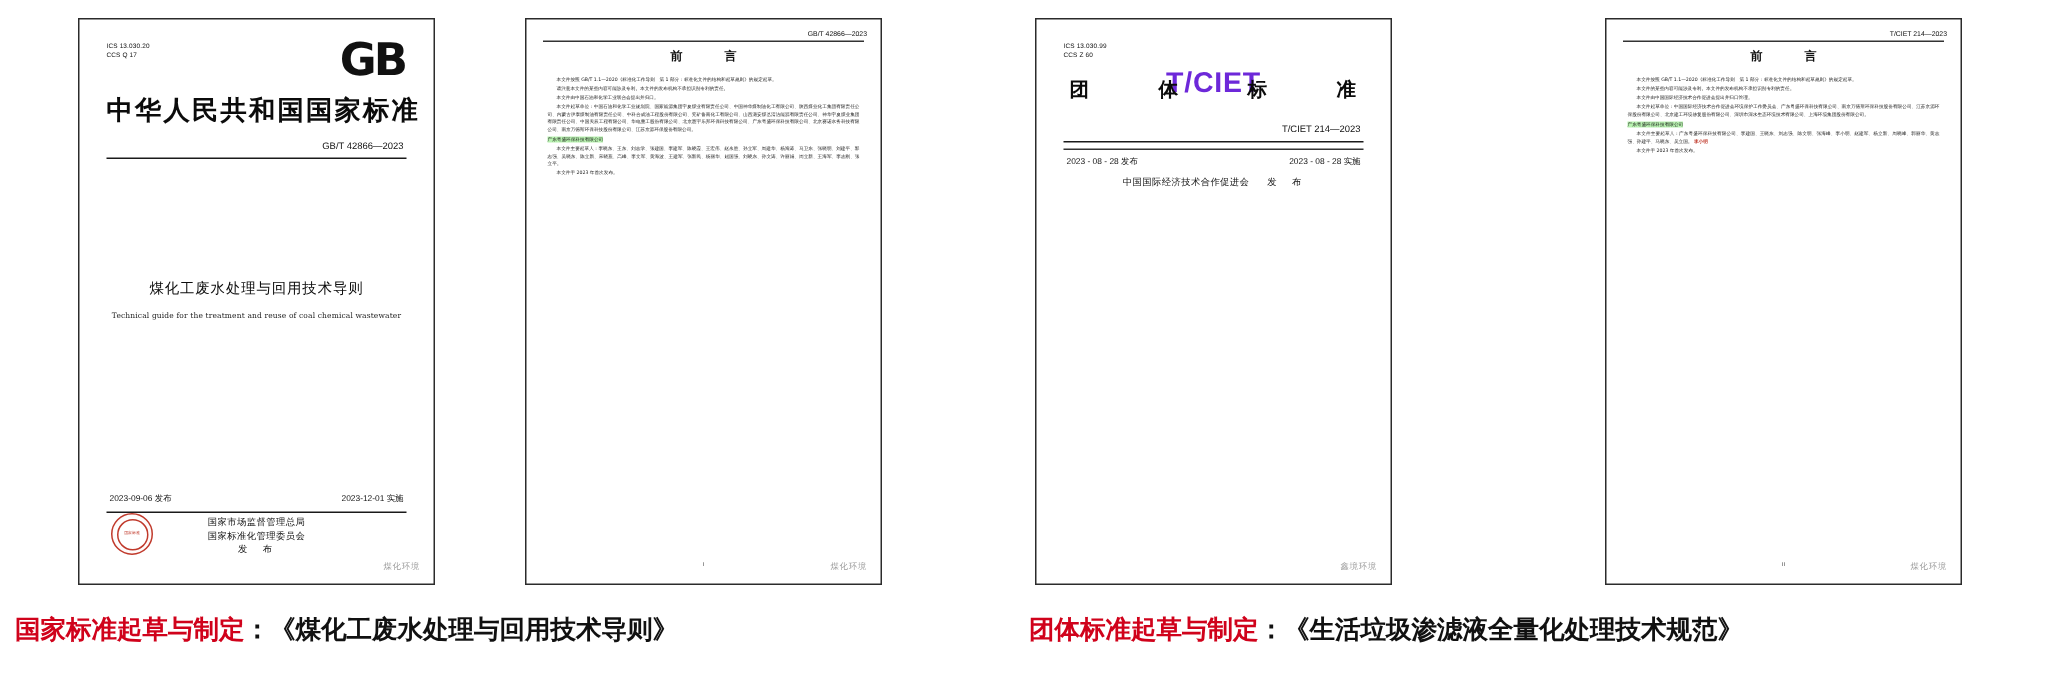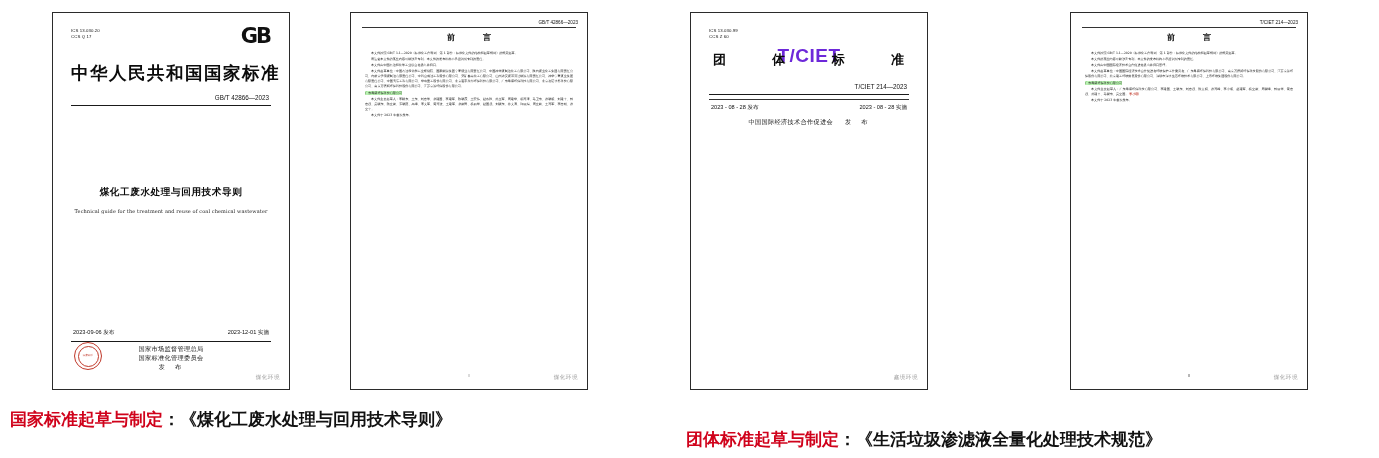--- a/index.html
+++ b/index.html
@@ -48,21 +48,21 @@
     line-height: 1.5;
     color: #111;
     letter-spacing: .1px;
   }
   .gb-logo {
     position: absolute;
     right: 14px;
     top: 8px;
     font-family: "DejaVu Sans", sans-serif;
     font-weight: bold;
-    font-size: 21px;
+    font-size: 30px;
     letter-spacing: -2px;
     color: #111;
     line-height: 1;
   }
   .nation-title {
     margin-top: 20px;
     text-align: center;
     font-family: "DejaVu Serif", serif;
     font-weight: bold;
     font-size: 17.5px;
@@ -88,21 +88,21 @@
     flex: 1;
     display: flex;
     flex-direction: column;
     justify-content: center;
     align-items: center;
     text-align: center;
     padding-bottom: 34px;
   }
   .doc-title-cn {
     font-family: "DejaVu Serif", serif;
-    font-weight: bold;
+    font-weight: normal;
     font-size: 9.6px;
     letter-spacing: .6px;
     color: #0b0b0b;
   }
   .doc-title-en {
     margin-top: 9px;
     font-family: "DejaVu Serif", serif;
     font-size: 5px;
     color: #222;
     letter-spacing: .1px;
@@ -358,17 +358,17 @@
       </div>
       <div class="page-num center">II</div>
       <div class="watermark">煤化环境</div>
     </div>
   </div>
 
   <div class="caption" style="left:10px; top:408px;">
     <span class="red">国家标准起草与制定</span><span>：《煤化工废水处理与回用技术导则》</span>
   </div>
 
-  <div class="caption" style="left:686px; top:408px;margin-top:20px;">
+  <div class="caption" style="left:686px; top:408px;">
     <span class="red">团体标准起草与制定</span><span>：《生活垃圾渗滤液全量化处理技术规范》</span>
   </div>
 
 </div>
 
 </body></html>

